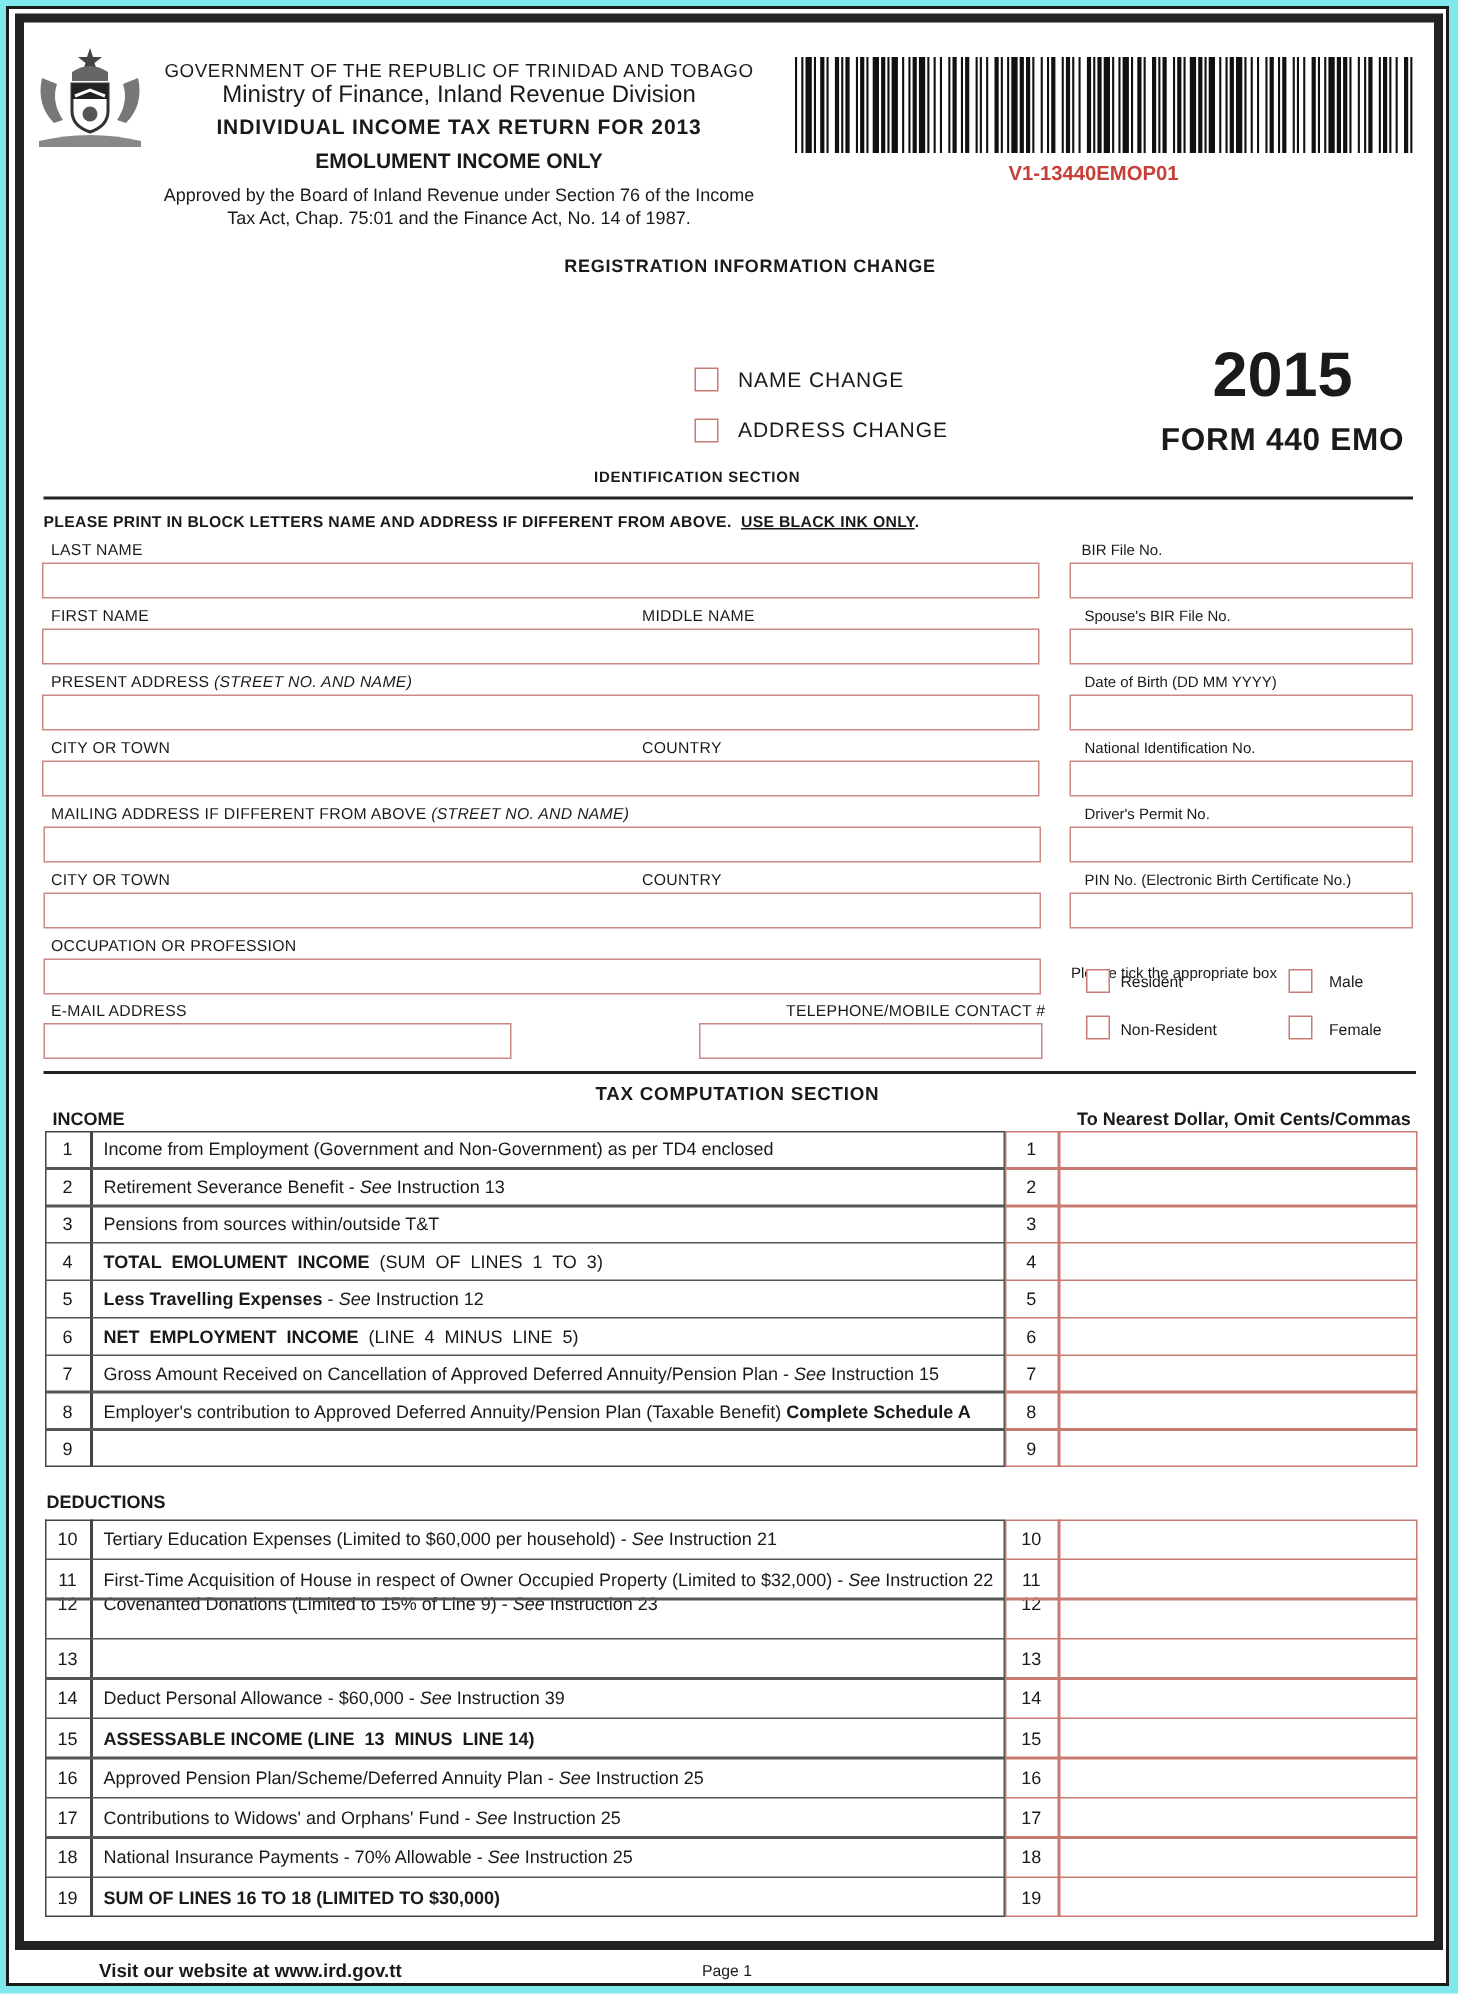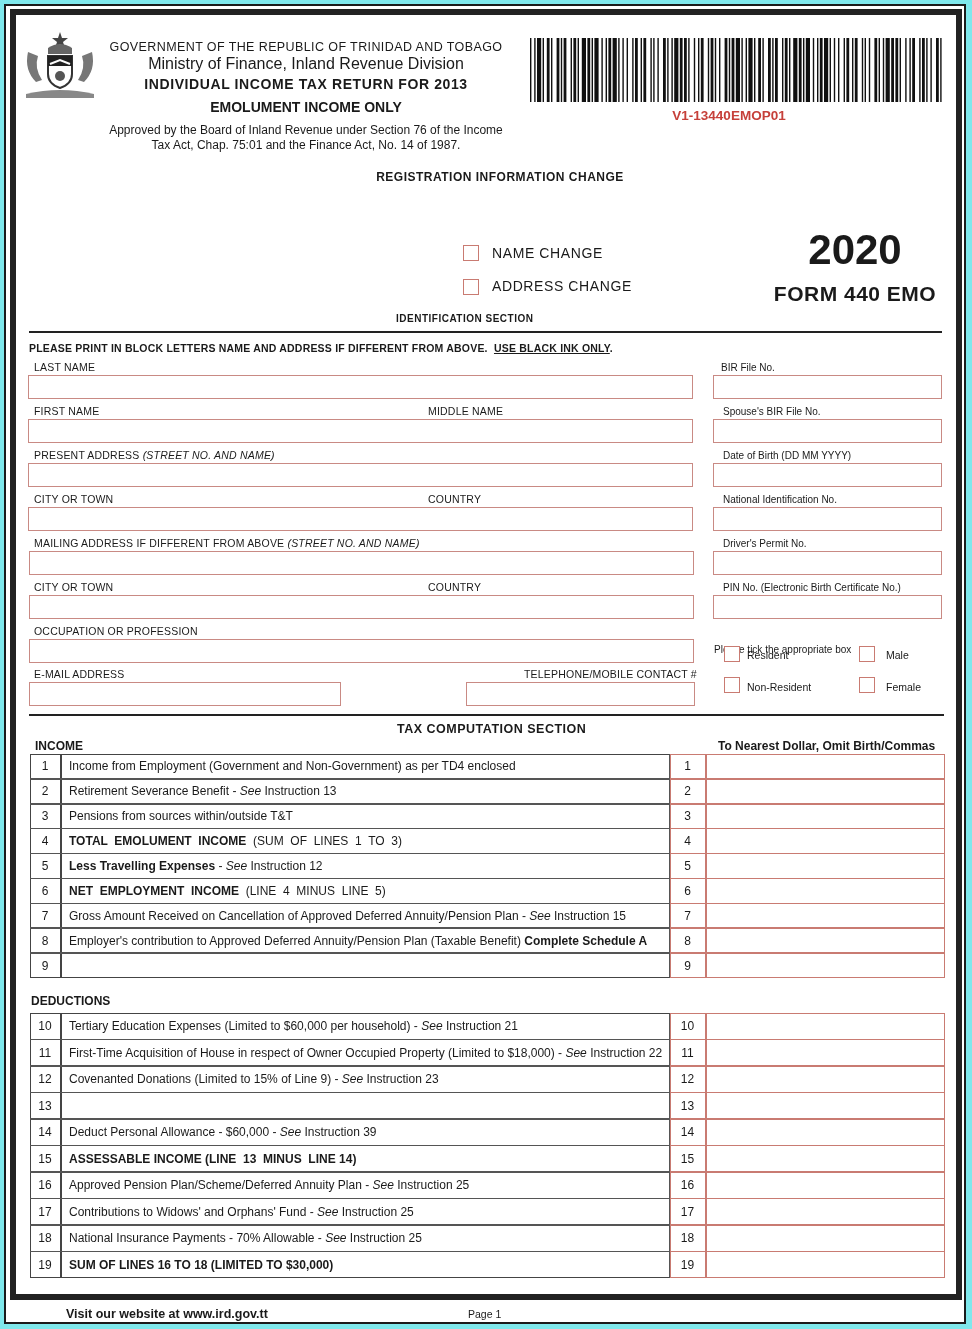--- a/index.html
+++ b/index.html
@@ -178,21 +178,21 @@
   </svg>
 <div class="abs barcode-id">V1-13440EMOP01</div>
 
 <div class="abs reg-title">REGISTRATION INFORMATION CHANGE</div>
 
 <div class="chk" style="left:463px;top:245px;"></div>
 <div class="abs chk-lbl" style="left:492px;top:245px;">NAME CHANGE</div>
 <div class="chk" style="left:463px;top:279px;"></div>
 <div class="abs chk-lbl" style="left:492px;top:278px;">ADDRESS CHANGE</div>
 
-<div class="abs year">2020</div>
+<div class="abs year">2015</div>
 <div class="abs formno">FORM 440 EMO</div>
 
 <div class="abs sec-title" style="left:396px;top:313px;">IDENTIFICATION SECTION</div>
 <div class="hr" style="left:29px;top:331px;width:913px;"></div>
 
 <div class="abs instr"><span>PLEASE PRINT IN BLOCK LETTERS NAME AND ADDRESS IF DIFFERENT FROM ABOVE.</span>&nbsp;&nbsp;<u>USE BLACK INK ONLY</u><span>.</span></div>
 
 <div class="flabel" style="left:34px;top:361px;">LAST NAME</div>
 <div class="fbox" style="left:28px;top:375px;width:665px;"></div>
 
@@ -242,21 +242,21 @@
 <div class="tick-lbl" style="left:886px;top:649px;">Male</div>
 <div class="chk" style="left:724px;top:677px;"></div>
 <div class="tick-lbl" style="left:747px;top:681px;">Non-Resident</div>
 <div class="chk" style="left:859px;top:677px;"></div>
 <div class="tick-lbl" style="left:886px;top:681px;">Female</div>
 
 <div class="hr" style="left:29px;top:714px;width:915px;"></div>
 
 <div class="abs sec-title" style="left:397px;top:722px;font-size:12.5px;">TAX COMPUTATION SECTION</div>
 <div class="abs" style="left:35px;top:739px;font-size:12px;font-weight:bold;">INCOME</div>
-<div class="abs" style="left:718px;top:739px;font-size:12px;font-weight:bold;">To Nearest Dollar, Omit Birth/Commas</div>
+<div class="abs" style="left:718px;top:739px;font-size:12px;font-weight:bold;">To Nearest Dollar, Omit Cents/Commas</div>
 
 <div class="table" id="income-table" style="top:754px;height:224px;">
     <div class="tbl-left" style="top: 0px; height: 224px;"></div>
     <div class="tbl-right" style="top: 0px; height: 224px;"></div>
     <div class="vline-l" style="top: 0px; height: 224px;"></div>
     <div class="vline-r" style="top: 0px; height: 224px;"></div>
     <div class="row" style="top: 0px; height: 24.8889px;">
       <div class="cell-n" style="border-right: none;">1</div>
       <div class="cell-d">
         <span style="white-space: pre;">Income from Employment (Government and Non-Government) as per TD4 enclosed</span>
@@ -365,30 +365,30 @@
         <span style="white-space: pre;">Tertiary Education Expenses (Limited to $60,000 per household) - </span>
         <i style="white-space: pre;">See</i>
         <span style="white-space: pre;"> Instruction 21</span>
       </div>
       <div class="cell-l">10</div>
       <div class="cell-v"></div>
     </div>
     <div class="row" style="top: 26.5px; height: 26.5px; padding-left: 12px;">
       <div class="cell-n" style="border-right: none;">11</div>
       <div class="cell-d">
-        <span style="white-space: pre;">First-Time Acquisition of House in respect of Owner Occupied Property (Limited to $18,000) - </span>
+        <span style="white-space: pre;">First-Time Acquisition of House in respect of Owner Occupied Property (Limited to $32,000) - </span>
         <i style="white-space: pre;">See</i>
         <span style="white-space: pre;"> Instruction 22</span>
       </div>
       <div class="cell-l">11</div>
       <div class="cell-v"></div>
     </div>
     <div class="rowline-l" style="top: 25.75px;"></div>
     <div class="rowline-r" style="top: 25.75px;"></div>
-    <div class="row" style="top: 53px; height: 26.5px; padding-left: 18px;">
+    <div class="row" style="top: 43px; height: 26.5px; padding-left: 18px;">
       <div class="cell-n" style="border-right: none;">12</div>
       <div class="cell-d">
         <span style="white-space: pre;">Covenanted Donations (Limited to 15% of Line 9) - </span>
         <i style="white-space: pre;">See</i>
         <span style="white-space: pre;"> Instruction 23</span>
       </div>
       <div class="cell-l">12</div>
       <div class="cell-v"></div>
     </div>
     <div class="rowline-l" style="top: 52.25px;"></div>

